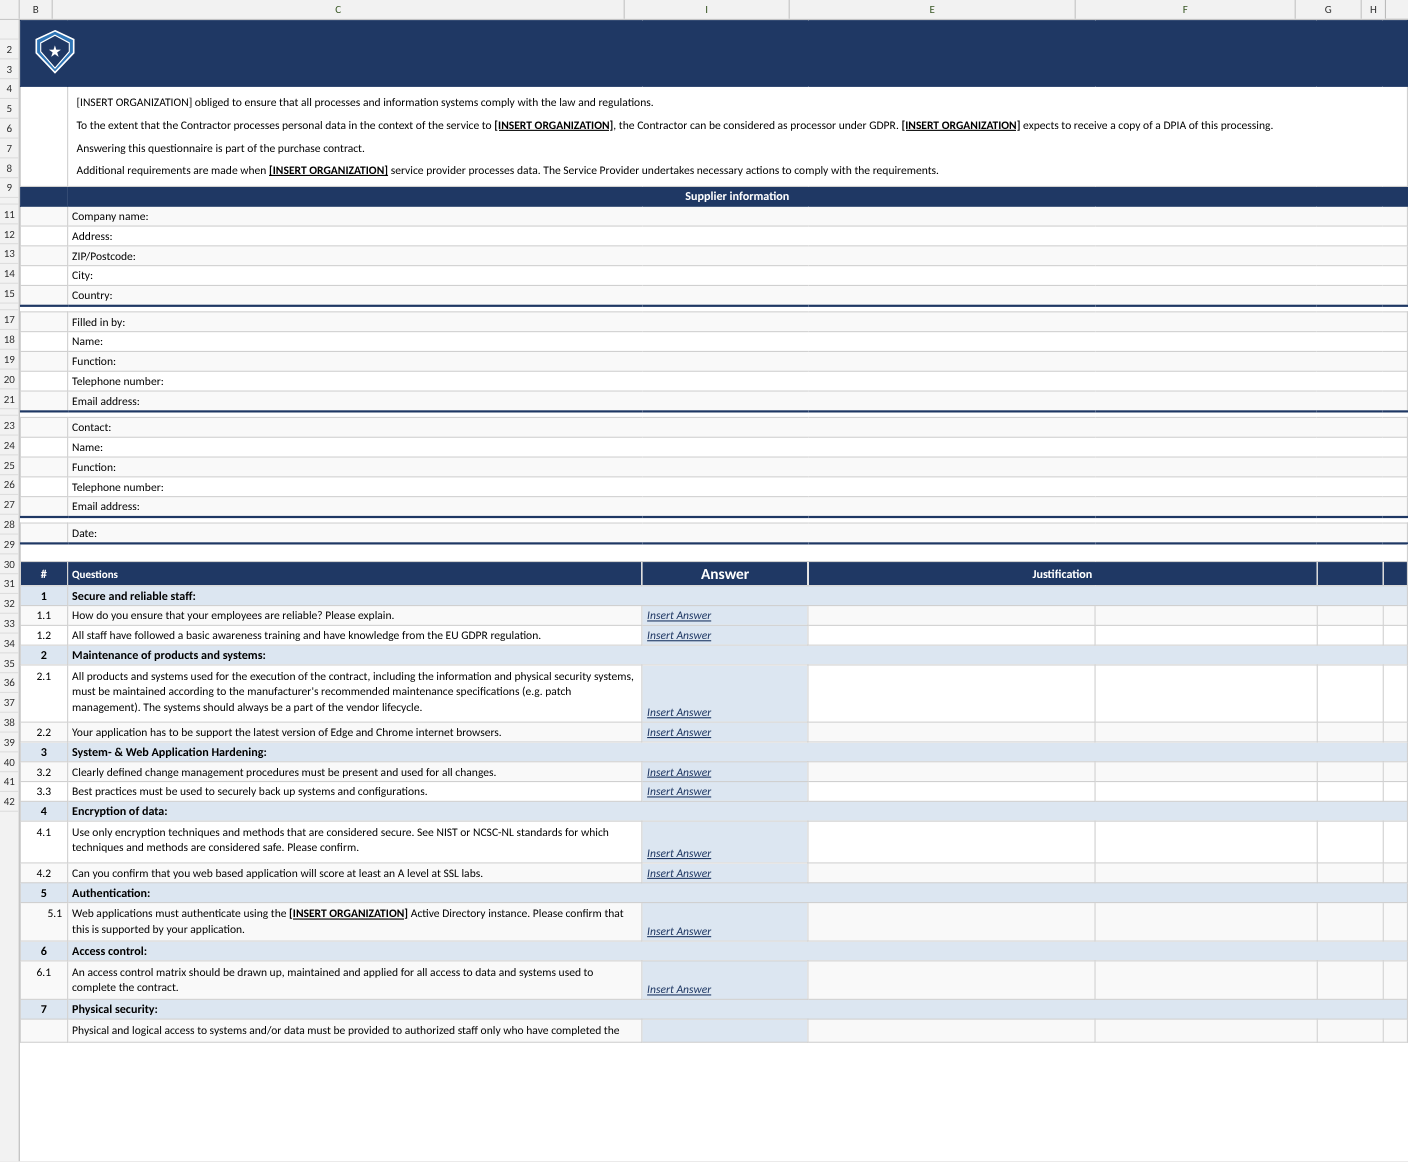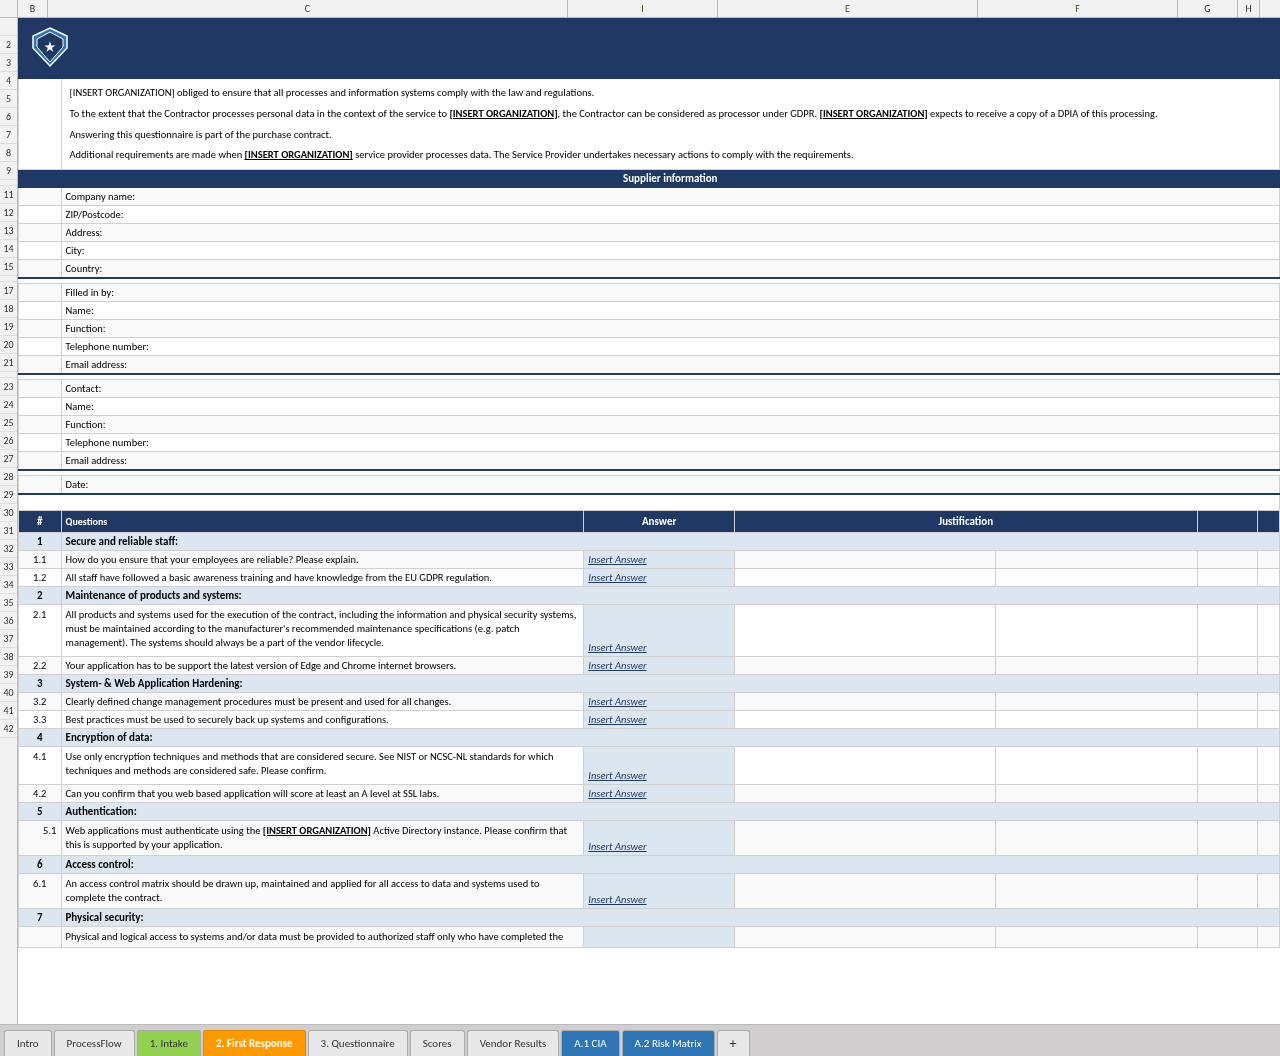--- a/index.html
+++ b/index.html
@@ -142,26 +142,26 @@
             <td colspan="6" style="background:#1f3864; color:white; font-weight:bold; text-align:center; font-size:11px; border:1px solid #1f3864;">Supplier information</td>
           </tr>
 
           <tr class="data-row">
             <td></td>
             <td colspan="6">Company name:</td>
           </tr>
 
           <tr class="data-row">
             <td></td>
+            <td colspan="6">Address:</td>
+          </tr>
+
+          <tr class="data-row">
+            <td></td>
             <td colspan="6">ZIP/Postcode:</td>
-          </tr>
-
-          <tr class="data-row">
-            <td></td>
-            <td colspan="6">Address:</td>
           </tr>
 
           <tr class="data-row">
             <td></td>
             <td colspan="6">City:</td>
           </tr>
 
           <tr class="data-row">
             <td style="border-bottom:2px solid #1f3864;"></td>
             <td colspan="6" style="border-bottom:2px solid #1f3864;">Country:</td>
@@ -230,21 +230,21 @@
             <td colspan="6" style="border-bottom:2px solid #1f3864;">Date:</td>
           </tr>
 
           <tr>
             <td colspan="7" style="height:16px; border:1px solid #d0d0d0;"></td>
           </tr>
 
           <tr>
             <td style="background:#1f3864; color:white; font-weight:bold; text-align:center; font-size:11px; height:22px;">#</td>
             <td style="background:#1f3864; color:white; font-weight:bold; font-size:10px; height:22px;">Questions</td>
-            <td style="background:#1f3864; color:white; font-weight:bold; text-align:center; font-size:11px;">Answer</td>
+            <td style="background:#1f3864; color:white; font-weight:bold; text-align:center; font-size:14px;">Answer</td>
             <td colspan="2" style="background:#1f3864; color:white; font-weight:bold; text-align:center; font-size:11px;">Justification</td>
             <td style="background:#1f3864;"></td>
             <td style="background:#1f3864;"></td>
           </tr>
 
           <tr>
             <td style="background:#dce6f1; font-weight:bold; text-align:center;">1</td>
             <td colspan="6" style="background:#dce6f1; font-weight:bold;">Secure and reliable staff:</td>
           </tr>
 
@@ -387,25 +387,13 @@
             <td></td>
             <td></td>
           </tr>
 
         </tbody>
           </table>
       </div>
     </div>
   </div>
 
-  <div class="tab-bar">
-    <div class="tab">Intro</div>
-    <div class="tab">ProcessFlow</div>
-    <div class="tab green">1. Intake</div>
-    <div class="tab active">2. First Response</div>
-    <div class="tab">3. Questionnaire</div>
-    <div class="tab">Scores</div>
-    <div class="tab">Vendor Results</div>
-    <div class="tab dark-blue">A.1 CIA</div>
-    <div class="tab dark-blue">A.2 Risk Matrix</div>
-    <div class="tab add">+</div>
-  </div>
 </div>
 
 </body></html>

